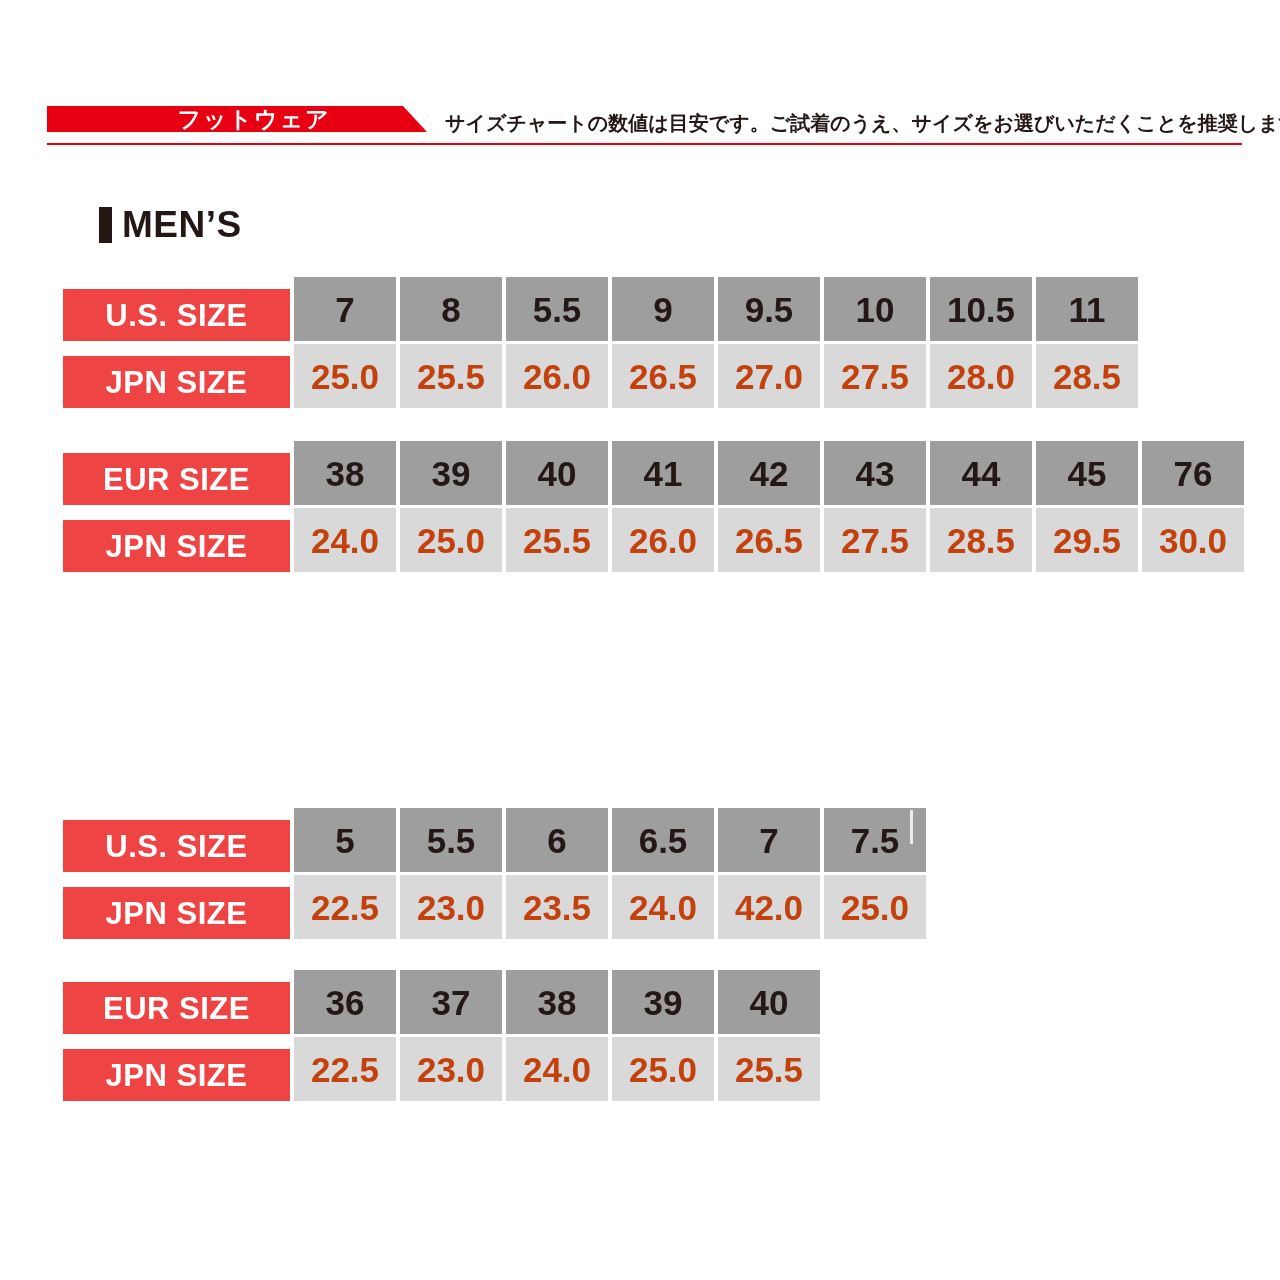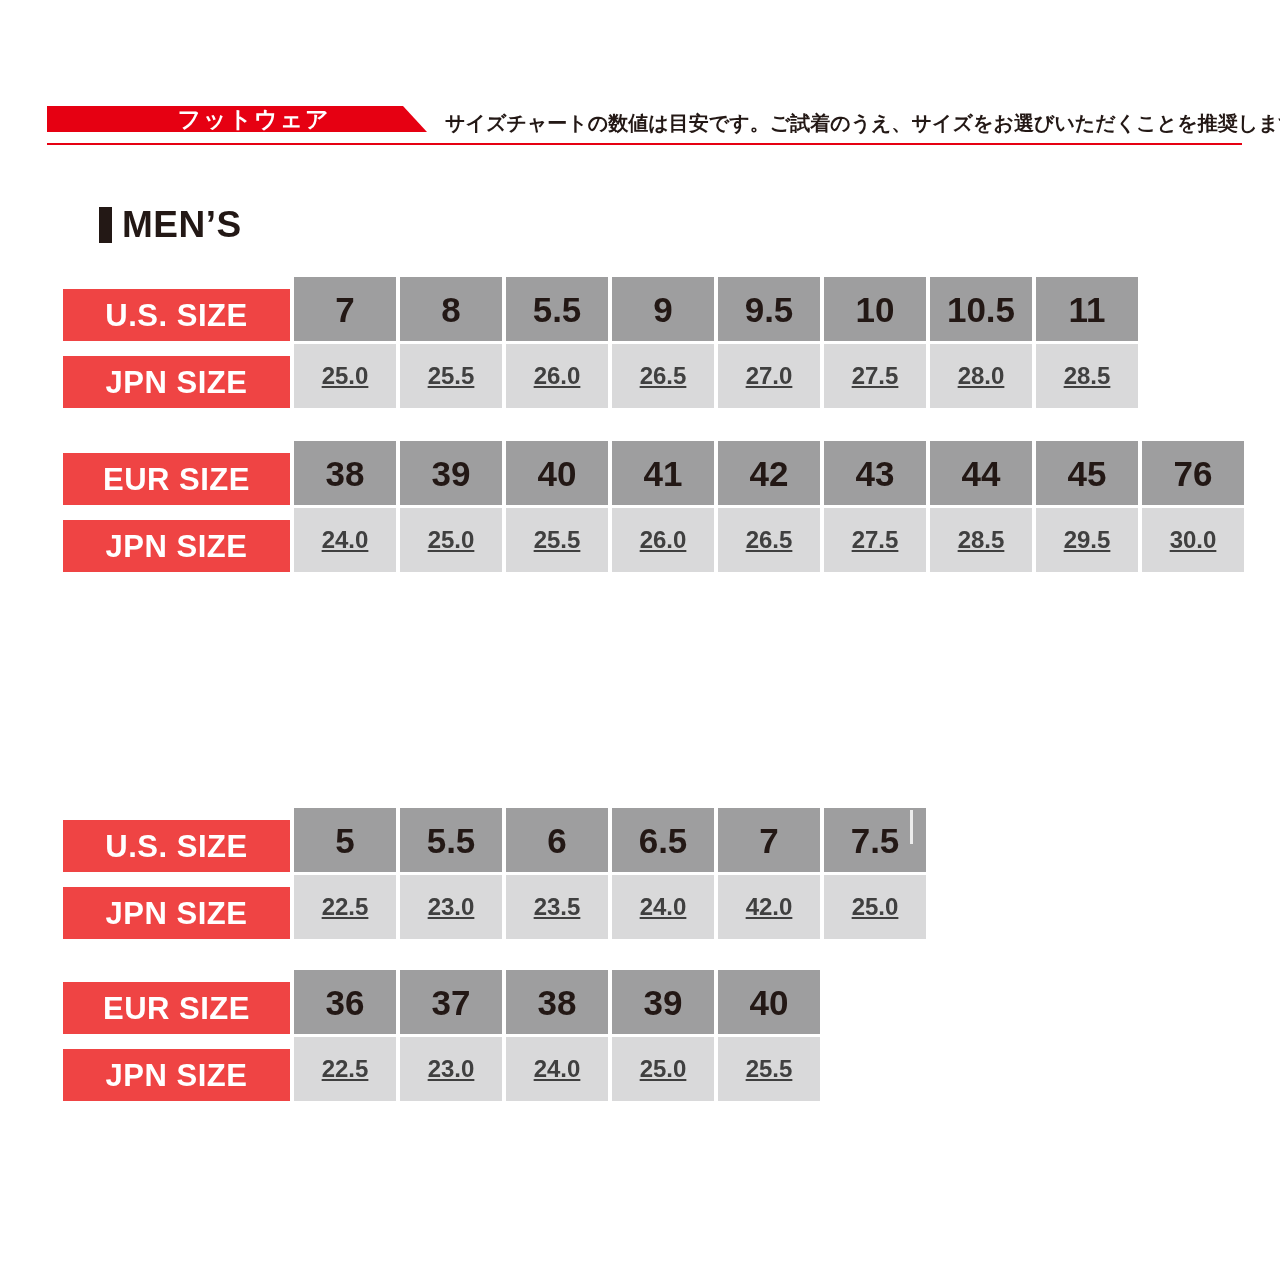--- a/index.html
+++ b/index.html
@@ -61,21 +61,21 @@
   .t-mens-eur  { top:441px; }
   .t-womens-us { top:808px; }
   .t-womens-eur{ top:970px; }
 
   .cell {
     display:flex; align-items:center; justify-content:center;
     font-weight:bold; line-height:1;
   }
   .cell.head { background:#ef4444; color:#ffffff; font-size:31px; letter-spacing:0.5px;margin-top:12px; }
   .cell.top  { background:#9e9e9f; color:#231815; font-size:35px; }
-  .cell.bot  { background:#d9d9da; color:#404040; font-size:24px;text-decoration:underline; }
+  .cell.bot  { background:#d9d9da; color:#c2410c; font-size:35px; }
 
   
   .edge-artifact {
     position:absolute; left:910px; top:810px; width:3px; height:34px;
     background:#ffffff; opacity:0.8;
   }
 </style>
 </head>
 <body>
 

